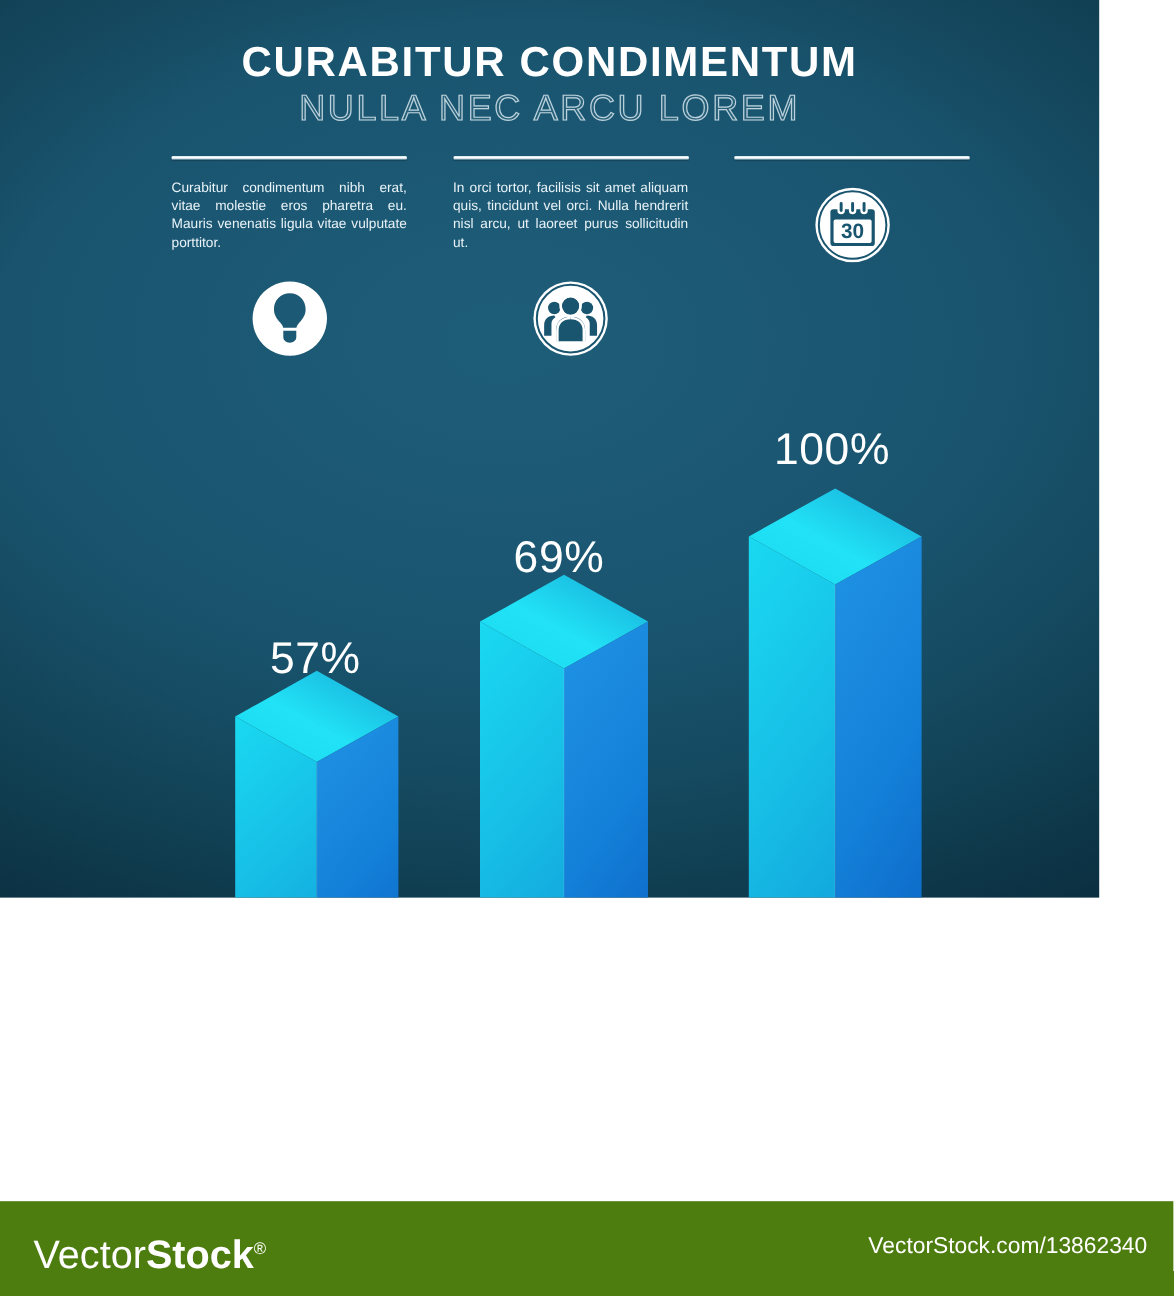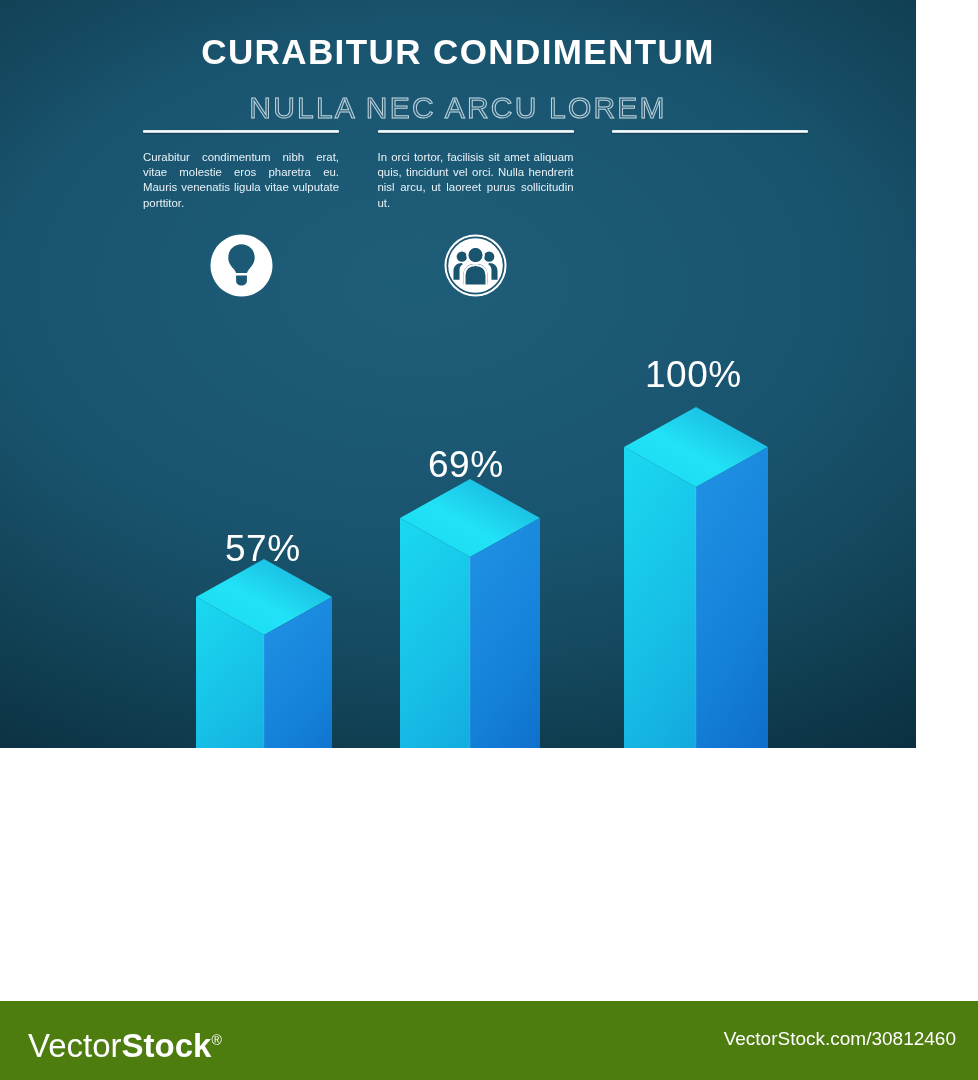--- a/index.html
+++ b/index.html
@@ -47,21 +47,21 @@
   }
   .title-main {
     font-size: 35px;
     font-weight: bold;
     letter-spacing: 1.4px;
     color: #ffffff;
     line-height: 1.05;
     white-space: nowrap;
   }
   .title-sub {
-    margin-top: 20px;
+    margin-top: 3px;
     font-size: 30px;
     letter-spacing: 2.2px;
     line-height: 1.1;
     color: rgba(255,255,255,0.06);
     -webkit-text-stroke: 1px rgba(226,240,246,0.80);
     white-space: nowrap;
   }
 
   
   .cols {
@@ -213,20 +213,36 @@
             <circle cx="32" cy="21.4" r="8.5"></circle>
             <path d="M32 31.4c-7.0 0-11.2 4.3-11.2 10.5l0 9.8"></path>
             <path d="M32 31.4c7.0 0 11.2 4.3 11.2 10.5l0 9.8"></path>
           </g>
         </svg>
       </div>
     </div>
 
     <div class="col">
       <div class="col-rule"></div>
+      <div class="icon-holder">
+        <svg class="icon-circle" viewBox="0 0 64 64">
+          <circle cx="32" cy="32" r="31.5" fill="#ffffff"></circle>
+          <circle cx="32" cy="32" r="28.6" fill="none" stroke="#1a5570" stroke-width="1.7"></circle>
+
+          <rect x="13.2" y="18.6" width="37.6" height="31.2" rx="2.6" fill="#1a5570"></rect>
+          <rect x="15.9" y="27.4" width="32.2" height="19.8" rx="1.6" fill="#ffffff"></rect>
+
+          <g fill="#1a5570" stroke="#ffffff" stroke-width="1.9">
+            <rect x="20.1" y="11.6" width="4.4" height="10.4" rx="2.2"></rect>
+            <rect x="29.8" y="11.6" width="4.4" height="10.4" rx="2.2"></rect>
+            <rect x="39.5" y="11.6" width="4.4" height="10.4" rx="2.2"></rect>
+          </g>
+          <text x="32" y="43.0" font-family="Liberation Sans, sans-serif" font-size="17.6" font-weight="bold" text-anchor="middle" fill="#1a5570">30</text>
+        </svg>
+      </div>
     </div>
 
   </div>
 
   <svg id="chart" viewBox="0 0 916 943">
     <defs>
 
       <linearGradient id="topG" x1="0" y1="1" x2="1" y2="0">
         <stop offset="0%" stop-color="#18d9f0"></stop>
         <stop offset="45%" stop-color="#21e2f6"></stop>
@@ -280,14 +296,14 @@
   </svg>
 
   <div class="bar-label" style="left:225px; top:528px;">57%</div>
   <div class="bar-label" style="left:428px; top:444px;">69%</div>
   <div class="bar-label" style="left:645px; top:354px;">100%</div>
 
 </div>
 
 <div id="footer">
   <div class="logo"><span class="lg-thin">Vector</span><span class="lg-bold">Stock</span><span class="lg-reg">®</span></div>
-  <div class="footer-url">VectorStock.com/30812460</div>
+  <div class="footer-url">VectorStock.com/13862340</div>
 </div>
 
 </body></html>

